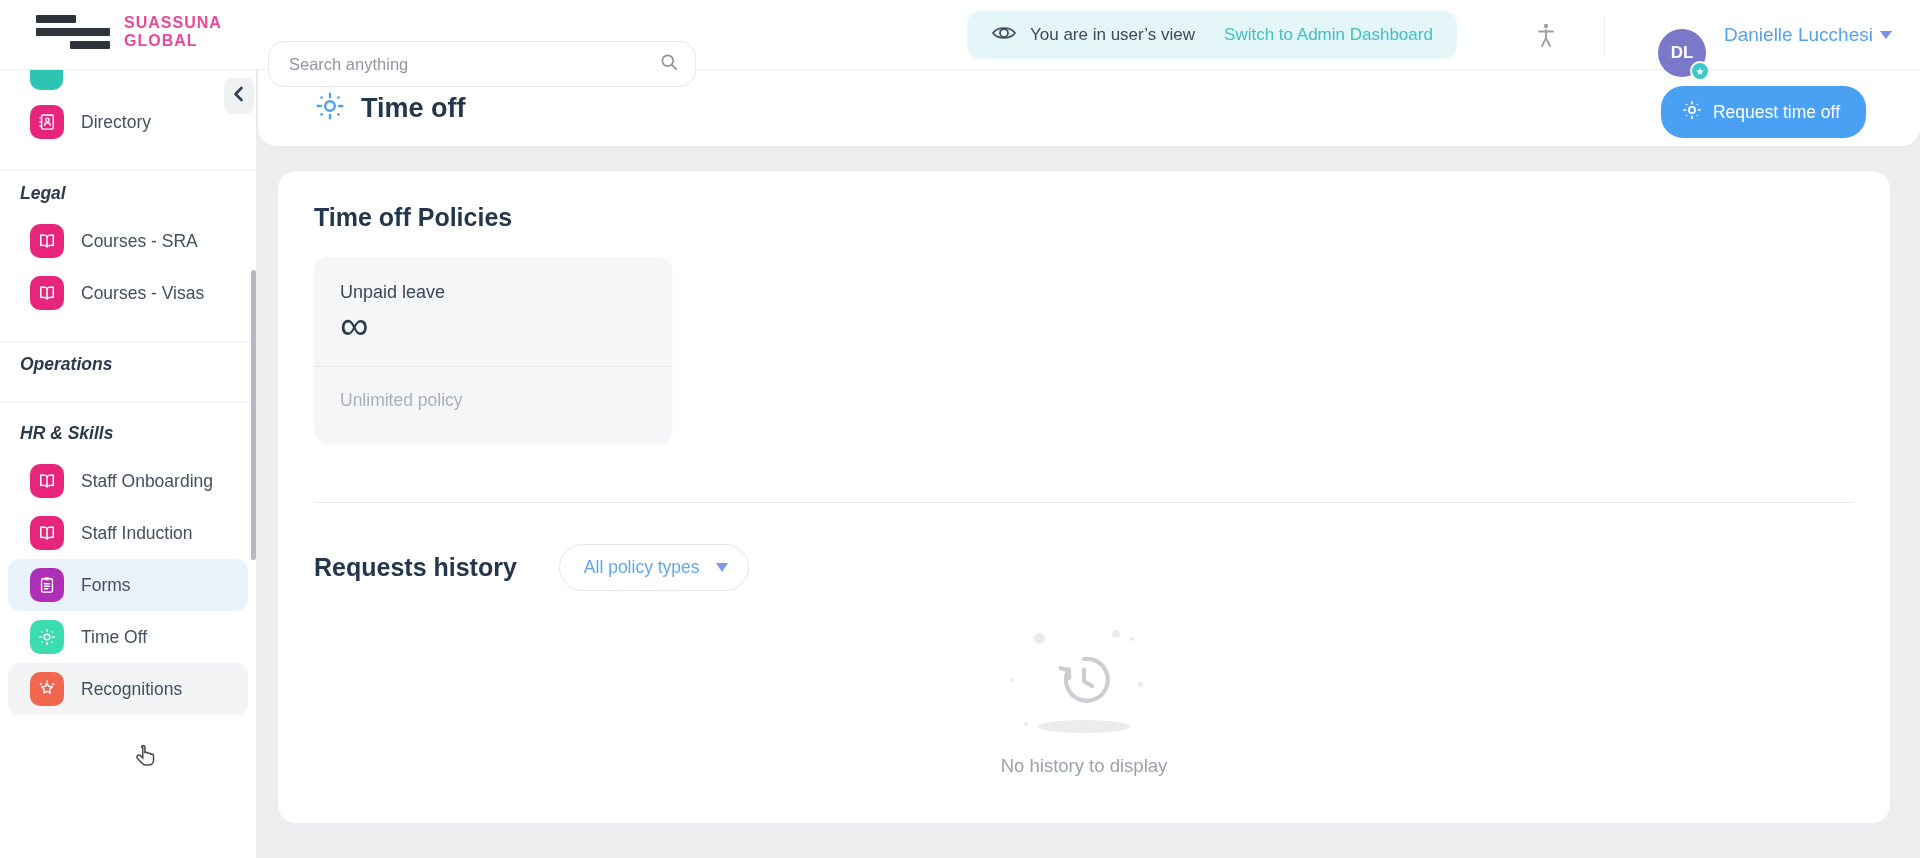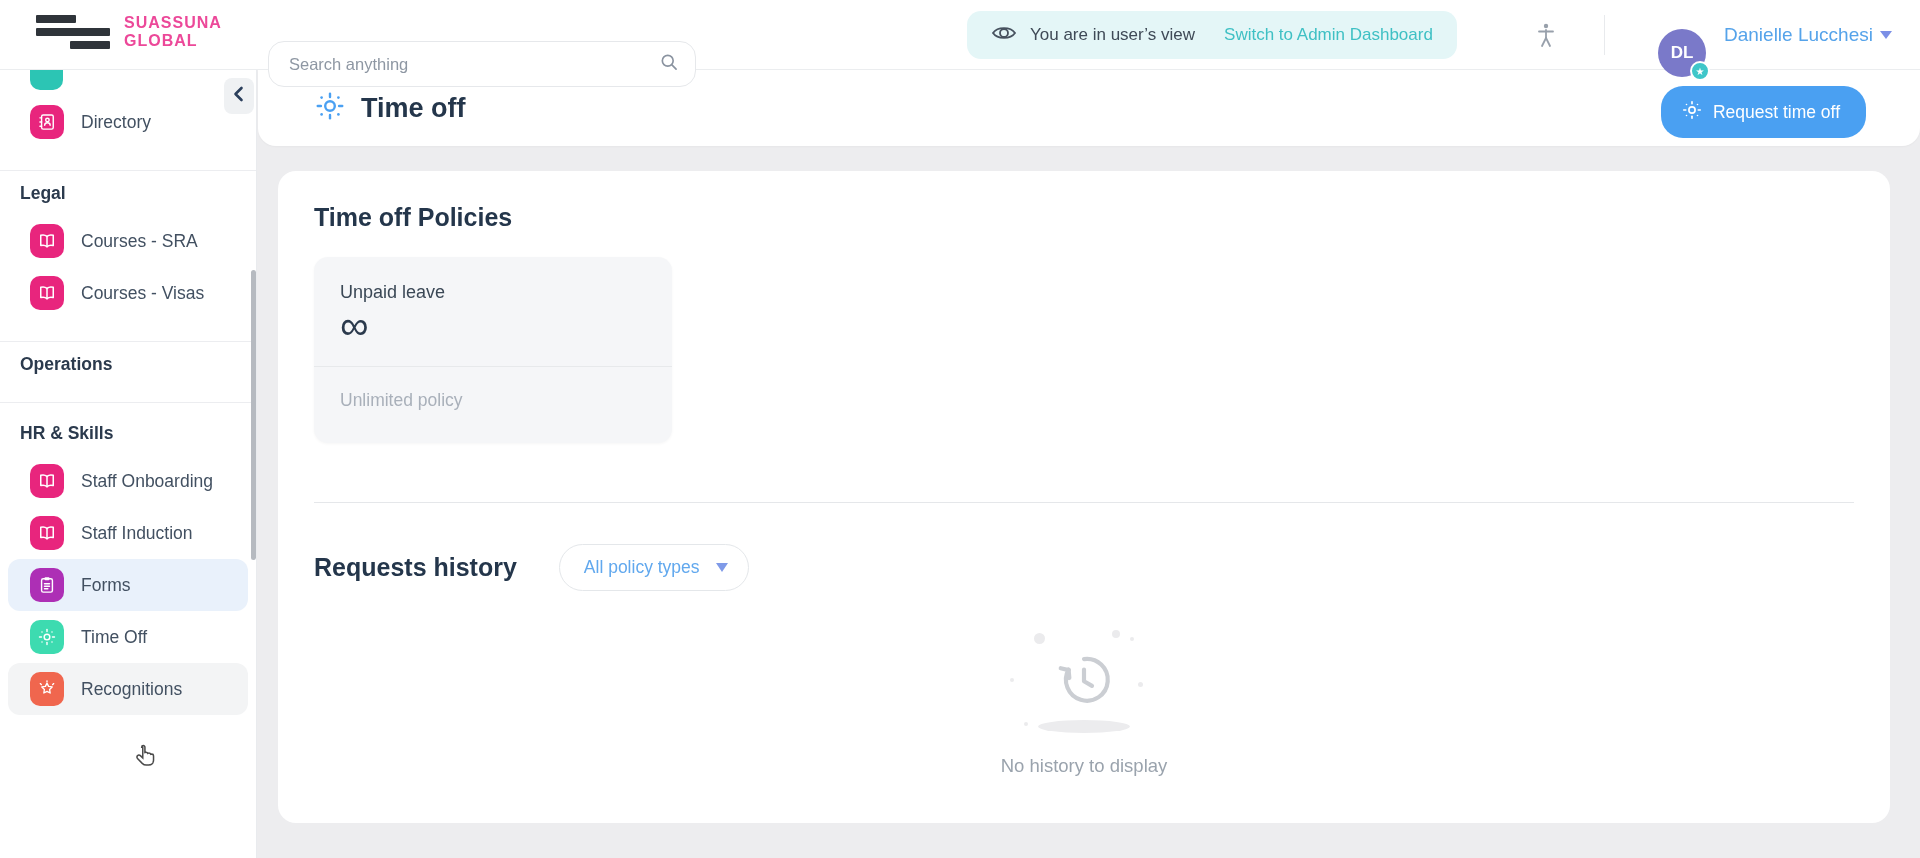--- a/index.html
+++ b/index.html
@@ -56,21 +56,21 @@
   .nav-item.active { background:#e9f1fb; }
   .nav-item.hovered { background:#f3f4f5; }
   .nav-icon { width:34px; height:34px; border-radius:10px; display:flex; align-items:center;
               justify-content:center; flex:none; }
   .nav-label { font-size:17.5px; color:#425061; }
   .ic-lavender { background:#b286dd; } .ic-pink { background:#e8257d; }
   .ic-magenta { background:#ad2fb5; } .ic-green { background:#3ddbb0; } .ic-orange { background:#f0664e; }
   .side-divider { border-top:1px solid #ecedf0; }
   .dv1 { margin-top:22px; } .dv2 { margin-top:22px; } .dv3 { margin-top:16px; }
   .section-title { height:44px; display:flex; align-items:center; padding-left:20px;
-                   font-weight:bold; font-size:17.5px; color:#2b3a4d; }
+                   font-weight:bold; font-size:17.5px; color:#2b3a4d;font-style:italic; }
   .st-gap { margin-top:8px; }
   .scroll-thumb { position:absolute; right:0; top:200px; width:5px; height:290px;
                   background:#b6bac0; border-radius:3px; }
 
   
   .main { position:absolute; left:258px; top:70px; right:0; bottom:0; background:#ededef; }
   .top-strip { height:76px; background:#fff; border-radius:0 0 18px 18px; position:relative;
                display:flex; align-items:center; padding-left:56px; box-shadow:0 1px 2px rgba(0,0,0,.03); }
   .page-title { font-size:27px; font-weight:bold; color:#24364b; margin-left:15px; }
   .request-btn { position:absolute; right:54px; top:16px; height:52px; border:none; border-radius:22px;

